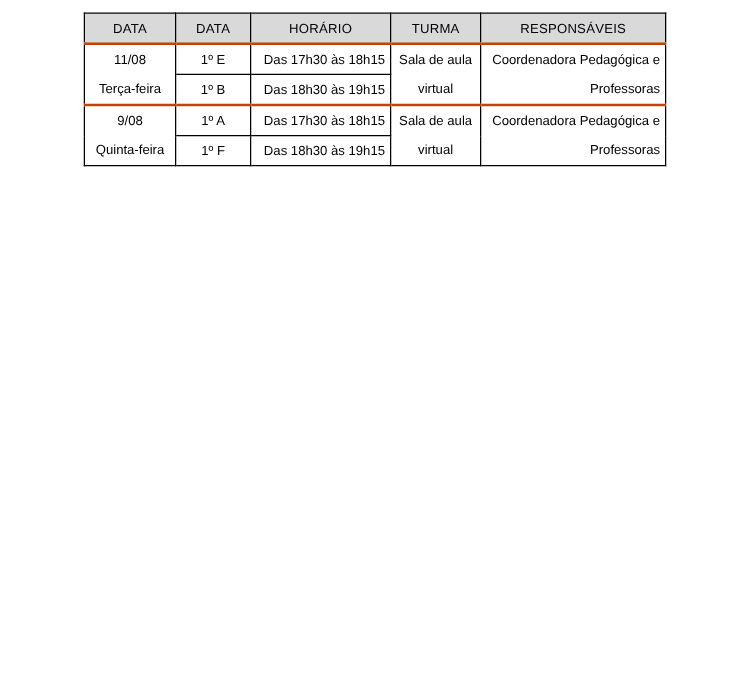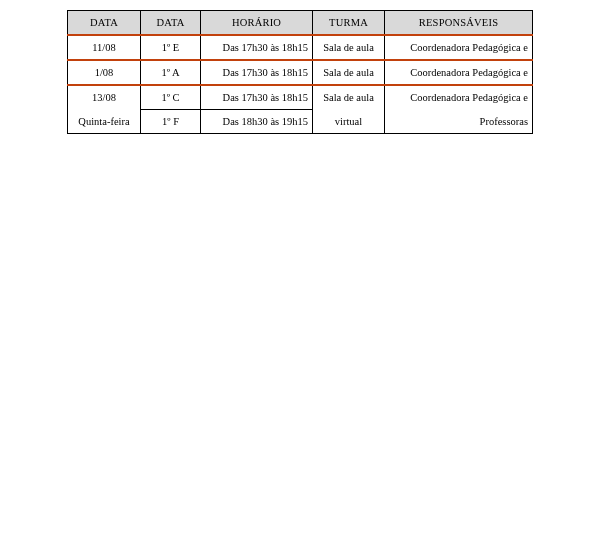--- a/index.html
+++ b/index.html
@@ -27,21 +27,20 @@
     border-collapse: collapse;
     table-layout: fixed;
     font-size: 10.5px;
   }
   .schedule-table td, .schedule-table th {
     border: 1px solid #000000;
     padding: 2px 4px;
     height: 19px;
     vertical-align: middle;
     font-weight: normal;
-    font-family: Liberation Serif, serif;
   }
   .col-data    { width: 73px; }
   .col-turma   { width: 60px; }
   .col-horario { width: 112px; }
   .col-local   { width: 72px; }
   .col-resp    { width: 148px; }
 
   thead td {
     background: #d9d9d9;
     text-align: center;
@@ -89,36 +88,36 @@
     </thead>
     <tbody>
 
       <tr class="group-top">
         <td class="date-cell cell-center cell-bold">11/08</td>
         <td class="cell-center">1º E</td>
         <td class="cell-left">Das 17h30 às 18h15</td>
         <td class="local-cell cell-center">Sala de aula</td>
         <td class="resp-cell cell-left">Coordenadora Pedagógica e</td>
       </tr>
+      <tr class="inner-row">
+        <td class="date-cell cell-center cell-bold">Terça-feira</td>
+        <td class="cell-center">1º B</td>
+        <td class="cell-left">Das 18h30 às 19h15</td>
+        <td class="local-cell cell-center">virtual</td>
+        <td class="resp-cell cell-left">Professoras</td>
+      </tr>
 
       <tr class="group-top">
-        <td class="date-cell cell-center cell-bold">1/08</td>
+        <td class="date-cell cell-center cell-bold">9/08</td>
         <td class="cell-center">1º A</td>
         <td class="cell-left">Das 17h30 às 18h15</td>
         <td class="local-cell cell-center">Sala de aula</td>
         <td class="resp-cell cell-left">Coordenadora Pedagógica e</td>
       </tr>
 
-      <tr class="group-top">
-        <td class="date-cell cell-center cell-bold">13/08</td>
-        <td class="cell-center">1º C</td>
-        <td class="cell-left">Das 17h30 às 18h15</td>
-        <td class="local-cell cell-center">Sala de aula</td>
-        <td class="resp-cell cell-left">Coordenadora Pedagógica e</td>
-      </tr>
       <tr class="inner-row">
         <td class="date-cell cell-center cell-bold">Quinta-feira</td>
         <td class="cell-center">1º F</td>
         <td class="cell-left">Das 18h30 às 19h15</td>
         <td class="local-cell cell-center">virtual</td>
         <td class="resp-cell cell-left">Professoras</td>
       </tr>
 
     </tbody>
   </table>

